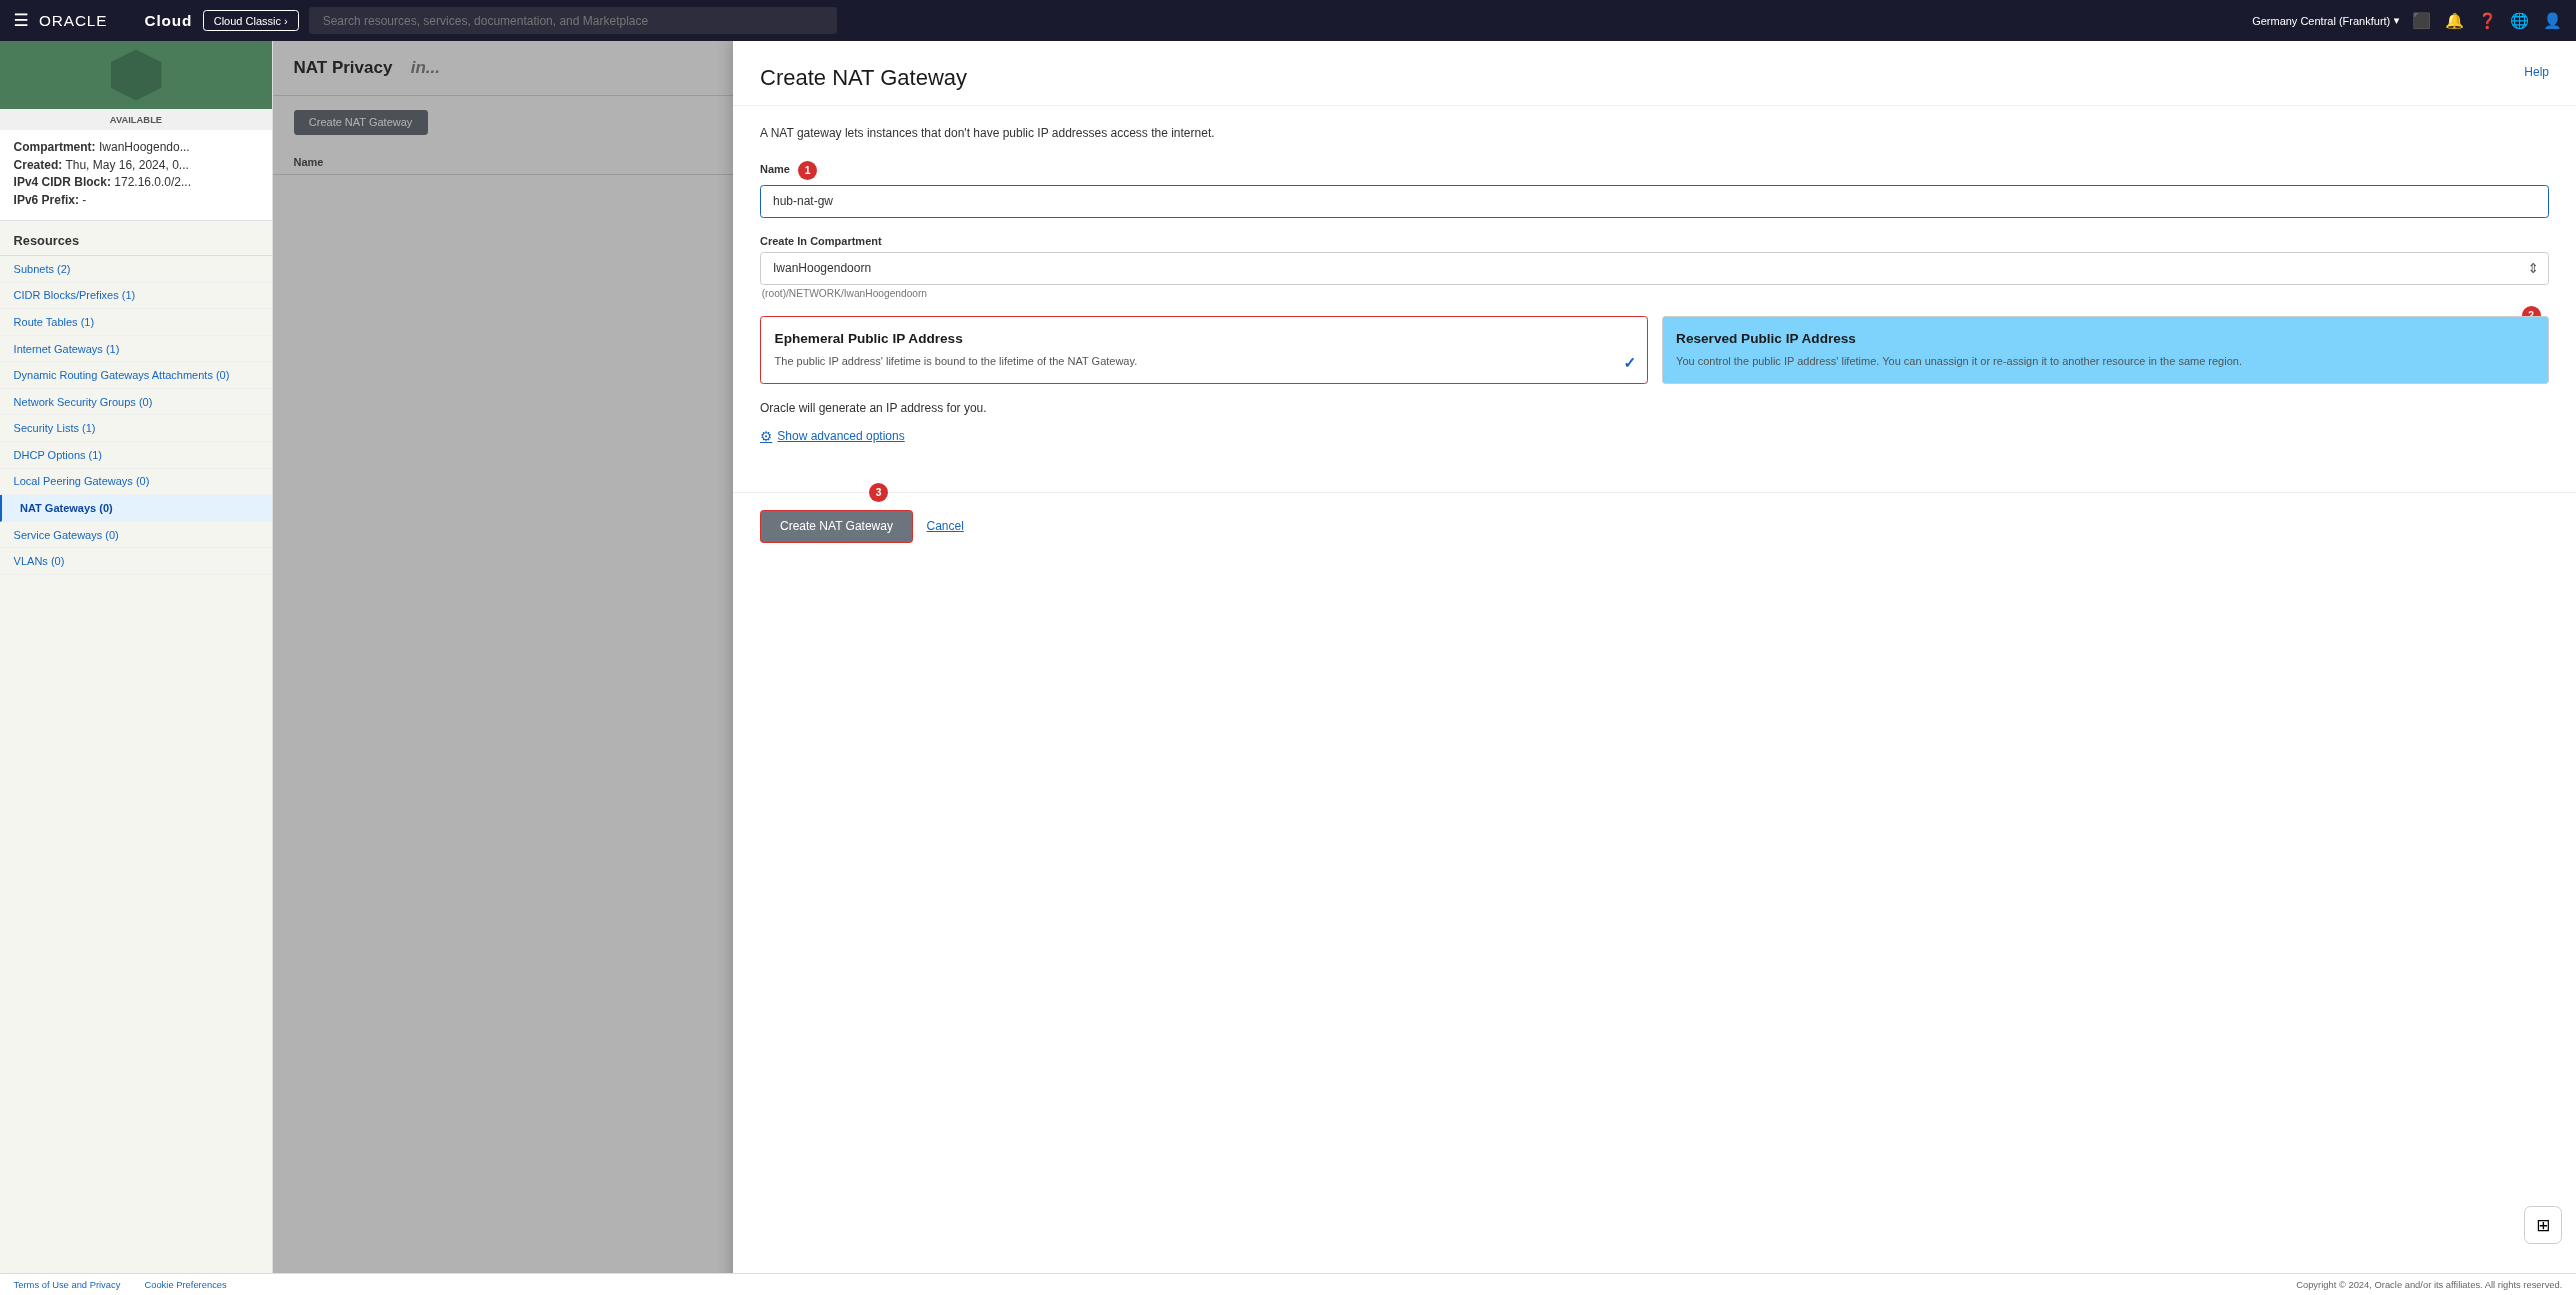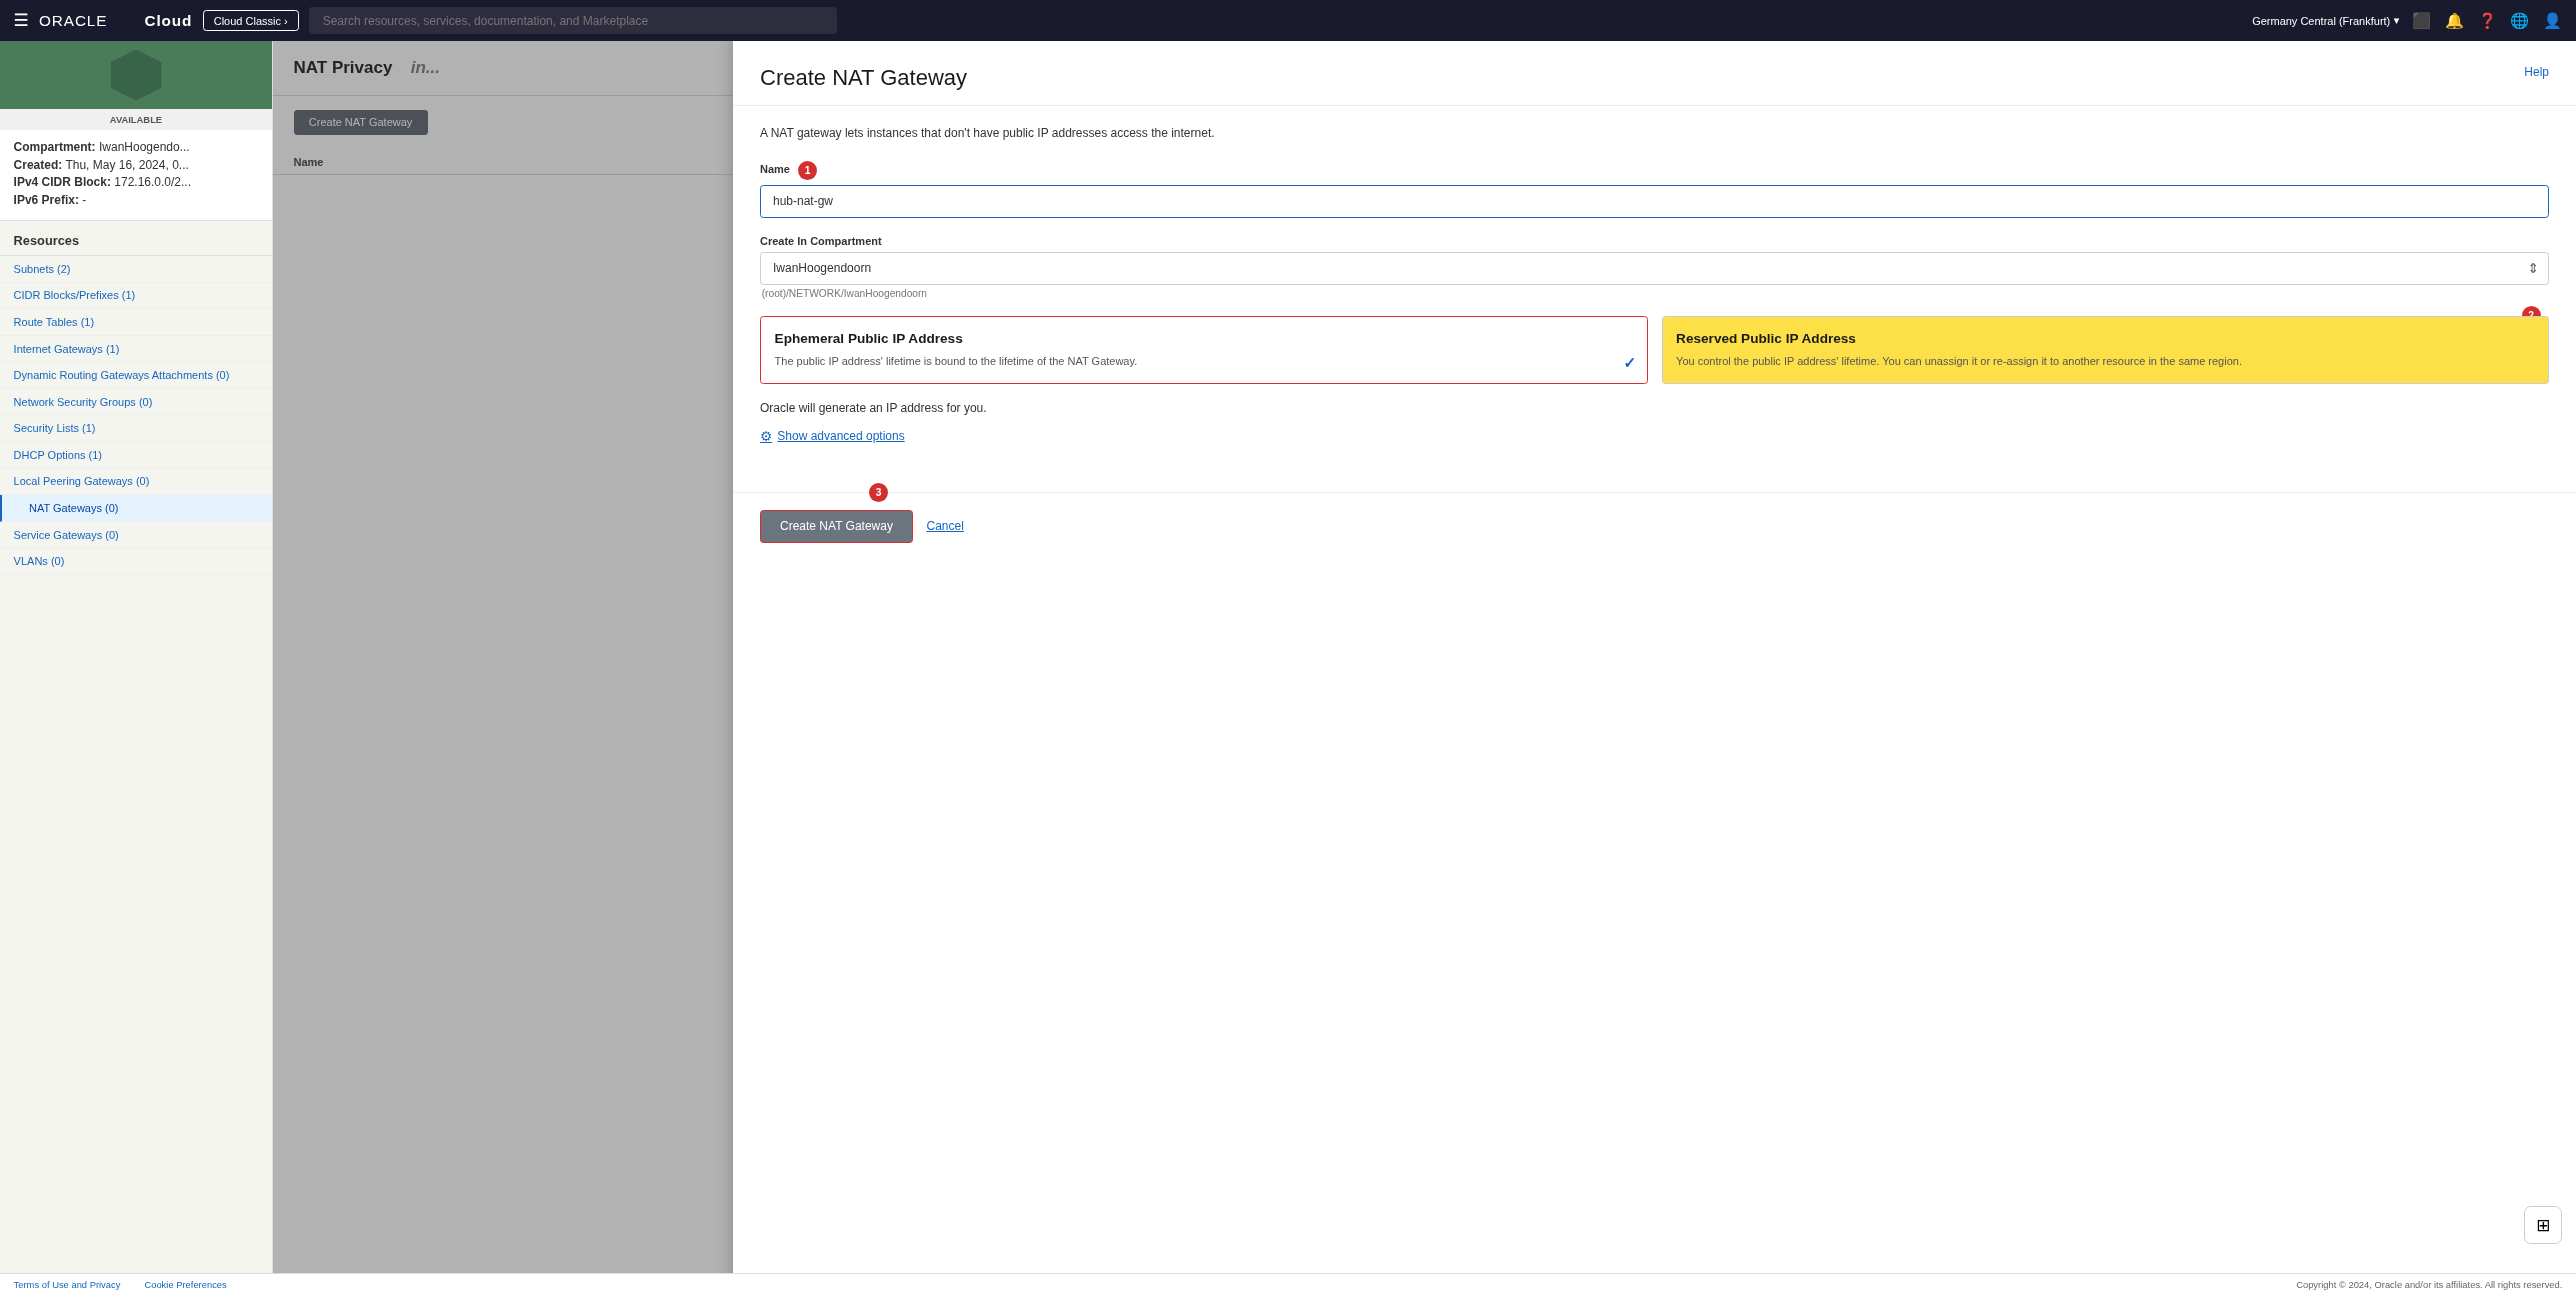--- a/index.html
+++ b/index.html
@@ -111,23 +111,23 @@
       font-size: 11px;
       color: #1565c0;
       cursor: pointer;
       border-bottom: 0.9px solid #eee;
       text-decoration: none;
       display: block;
     }
     .sidebar-item.active {
       background: #e3f2fd;
       color: #0d47a1;
-      font-weight: 400;
+      font-weight: 700;
       border-left: 2.6px solid #1565c0;
-      padding-left: 27px;
+      padding-left: 18px;
     }
 
     
     .main-content {
       flex: 1;
       background: white;
       overflow-y: auto;
       position: relative;
     }
     .main-header {
@@ -287,21 +287,21 @@
       font-size: 10.2px;
       font-weight: 700;
     }
     .ip-option {
       flex: 1;
       border: 0.9px solid #ccc;
       border-radius: 3.4px;
       padding: 13.6px;
       cursor: pointer;
       position: relative;
-      background: #fde047;
+      background: #7dd3fc;
     }
     .ip-option.selected {
       border: 1.7px solid #d32f2f;
       background: white;
     }
     .ip-option-title {
       font-size: 13.6px;
       font-weight: 600;
       color: #1a1a1a;
       margin-bottom: 6.8px;

